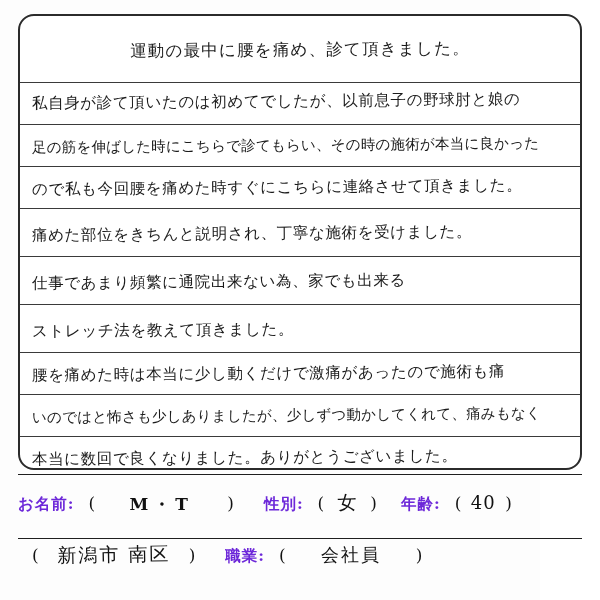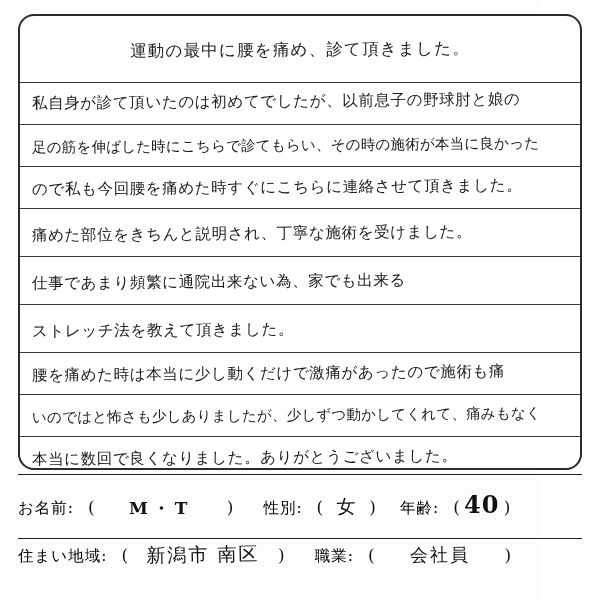--- a/index.html
+++ b/index.html
@@ -79,23 +79,23 @@
     left: 0;
     width: 100%;
     display: flex;
     align-items: baseline;
   }
   .form-row.r1 { top: 8px; }
   .form-row.r2 { top: 60px; }
 
   .lbl {
     font-family: "DejaVu Serif", serif;
-    font-weight: normal;
+    font-weight: bold;
     font-size: 15.5px;
-    color: #000000;
+    color: #6d28d9;
     letter-spacing: 1px;
     white-space: nowrap;
   }
   .paren {
     font-family: "DejaVu Serif", serif;
     font-size: 17px;
     color: #121212;
     white-space: nowrap;
   }
   .field {
@@ -117,23 +117,22 @@
     letter-spacing: 5px;
     transform: translateY(1px);
   }
   .val.sex {
     min-width: 46px;
     font-size: 19px;
     transform: rotate(-2deg);
   }
   .val.age {
     min-width: 44px;
-    font-size: 24px;
+    font-size: 18px;
     letter-spacing: 1px;
-    font-weight: bold;
   }
   .val.area {
     min-width: 150px;
     font-size: 19px;
     letter-spacing: 2px;
     transform: rotate(-1deg);
   }
   .val.job {
     min-width: 130px;
     font-size: 18px;
@@ -217,21 +216,20 @@
       <span class="lbl">年齢:</span>
       <span class="gap-sm"></span>
       <span class="field">
         <span class="paren">(</span>
         <span class="val age">40</span>
         <span class="paren">)</span>
       </span>
     </div>
 
     <div class="form-row r2">
-      <span class="lbl">住まい地域:</span>
       <span class="gap-sm"></span>
       <span class="field">
         <span class="paren">(</span>
         <span class="val area">新潟市 南区</span>
         <span class="paren">)</span>
       </span>
 
       <span class="gap-lg"></span>
       <span class="lbl">職業:</span>
       <span class="gap-sm"></span>

